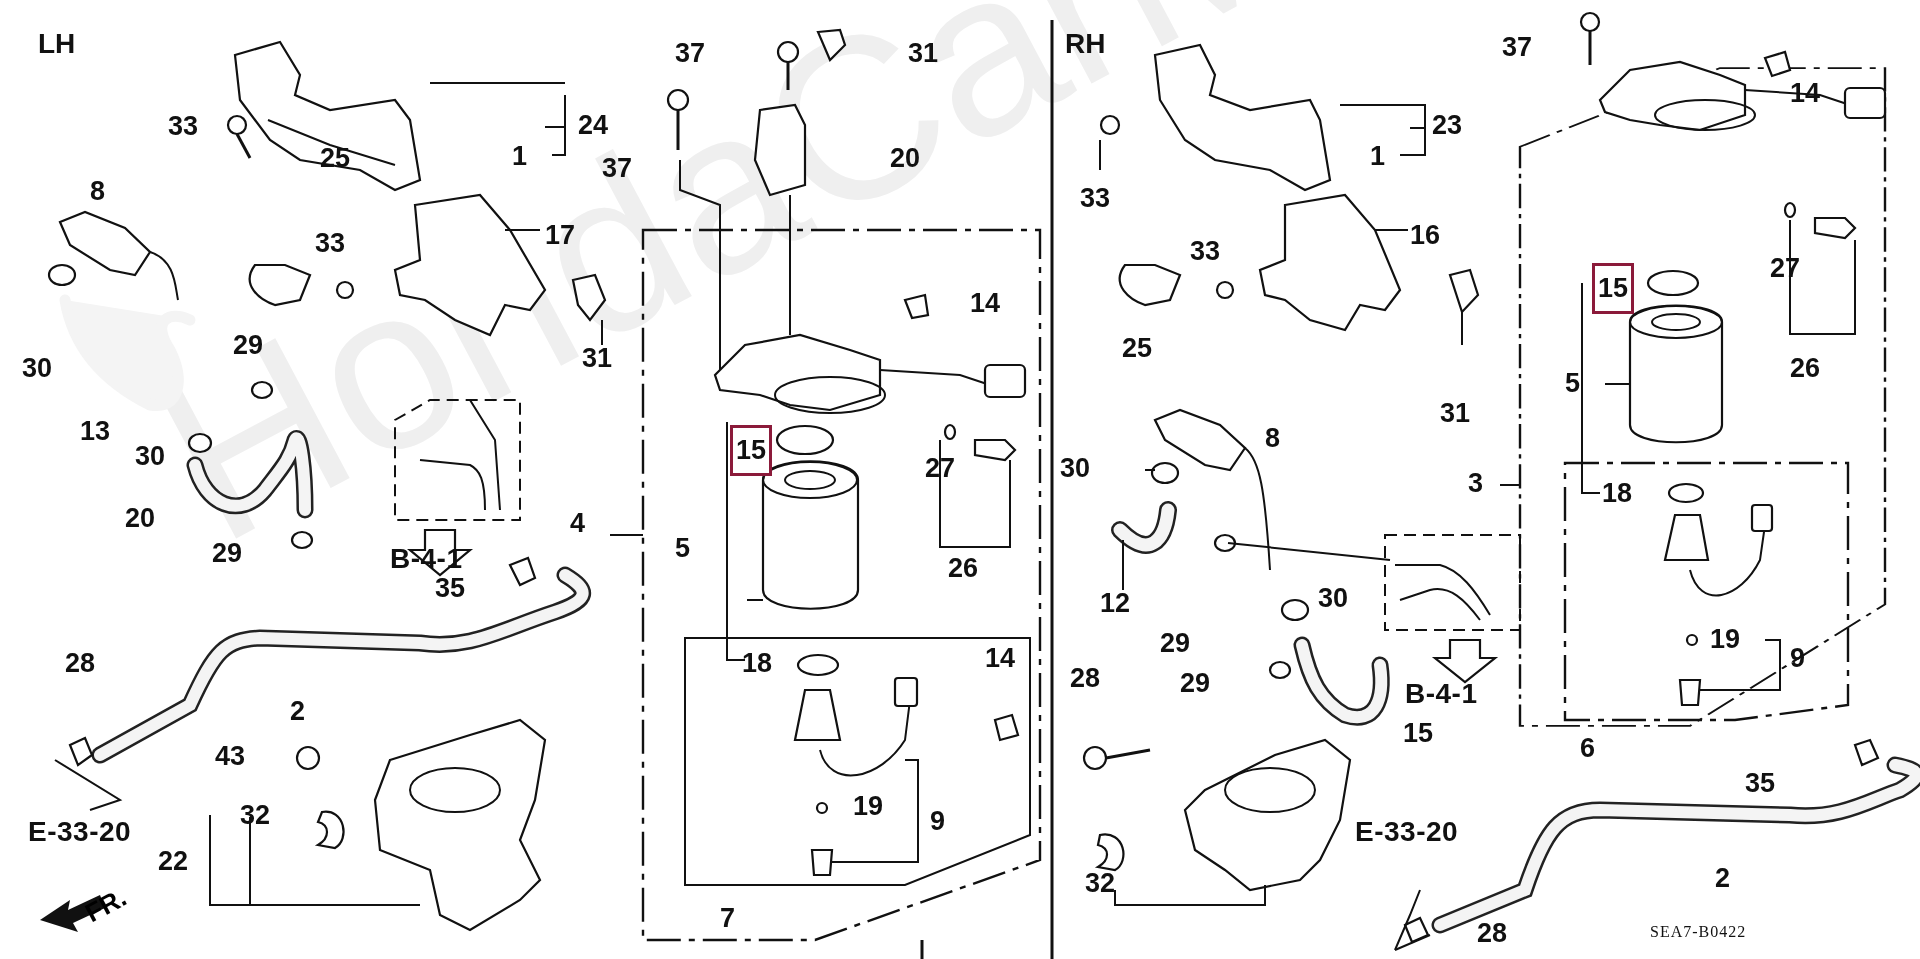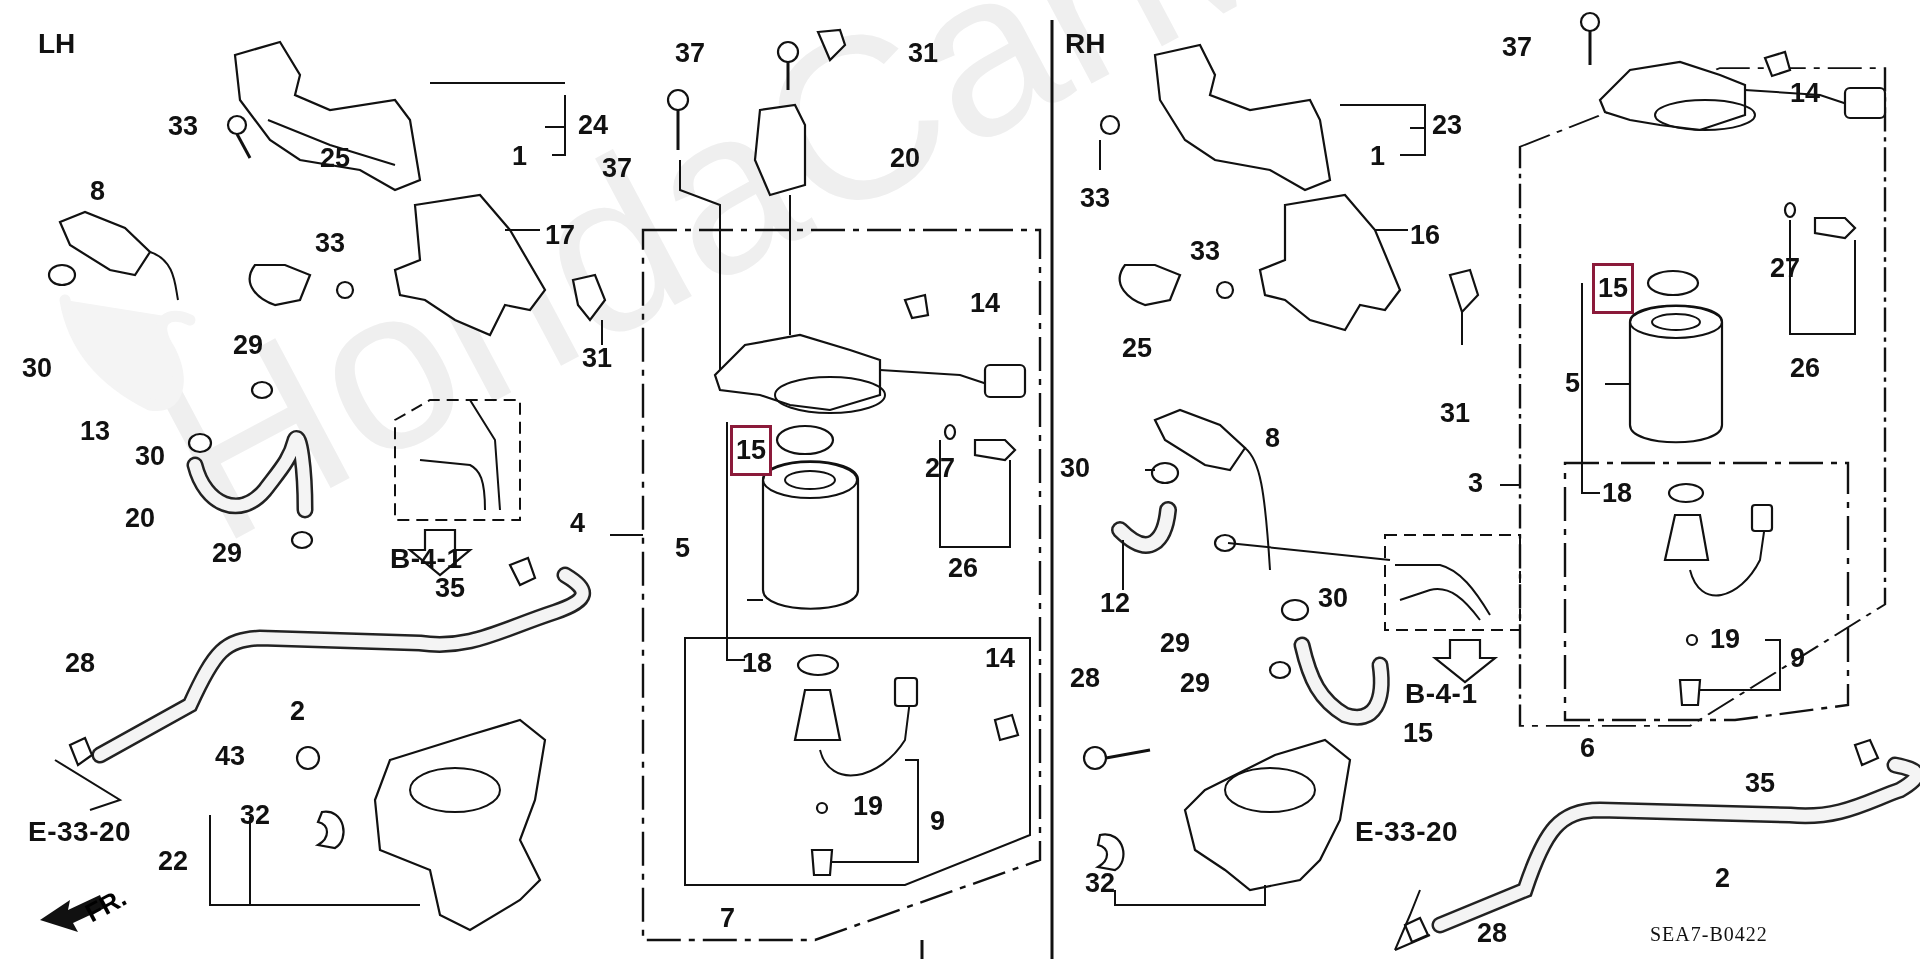--- a/index.html
+++ b/index.html
@@ -3,21 +3,21 @@
 <meta charset="utf-8">
 <style>
   html, body { margin:0; padding:0; background:#ffffff; }
   body { width:1920px; height:959px; overflow:hidden; position:relative; font-family:"Liberation Sans", sans-serif; }
   #stage { position:absolute; left:0; top:0; width:1920px; height:959px; }
   svg { position:absolute; left:0; top:0; }
   .lbl { position:absolute; font-family:"Liberation Sans", sans-serif; font-weight:bold; color:#111; font-size:27px; line-height:1; white-space:nowrap; }
   .side { font-size:28px; font-weight:bold; }
   .ref { font-size:28px; font-weight:bold; letter-spacing:0.5px; }
   .boxed { border:3px solid #8b1a3a; padding:9px 3px; background:#fff; }
-  .code { font-family:"Liberation Serif", serif; font-weight:normal; font-size:20px; letter-spacing:1px; }
+  .code { font-family:"Liberation Serif", serif; font-weight:normal; font-size:16px; letter-spacing:1px; }
   .wm { position:absolute; left:120px; top:360px; font-family:"Liberation Sans", sans-serif; font-size:230px; color:#efefef; transform:rotate(-28deg); transform-origin:left top; white-space:nowrap; z-index:0; }
   .fr { position:absolute; font-weight:bold; font-size:26px; transform:rotate(-28deg); }
   .line { stroke:#111; stroke-width:2; fill:none; }
   .dash { stroke:#111; stroke-width:2.4; fill:none; stroke-dasharray:34 8 6 8; }
   .dashb { stroke:#111; stroke-width:2; fill:none; stroke-dasharray:12 7; }
   .part { stroke:#111; stroke-width:2.2; fill:#fff; }
   .hose { stroke:#111; stroke-width:2.4; fill:#f4f4f4; }
   .thick { stroke:#111; stroke-width:3; fill:none; }
 </style>
 </head>

